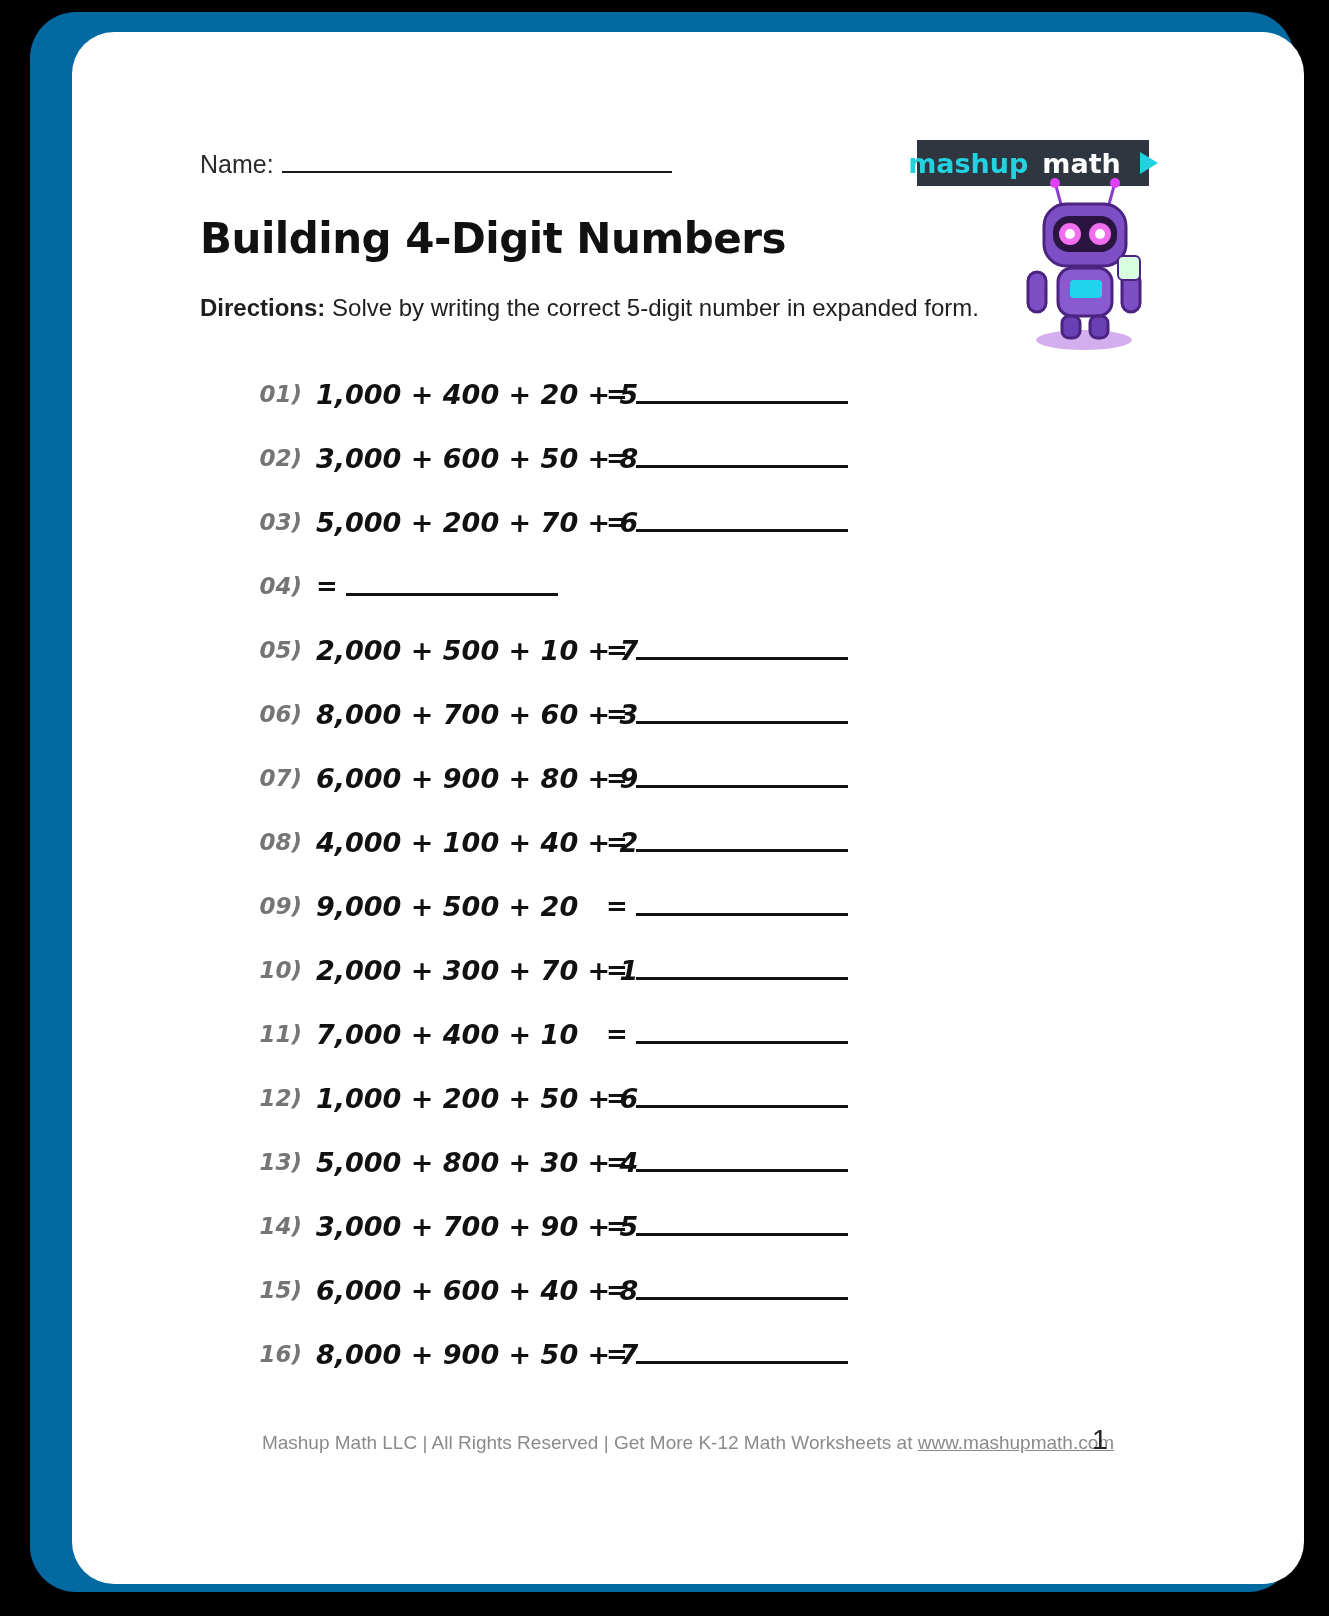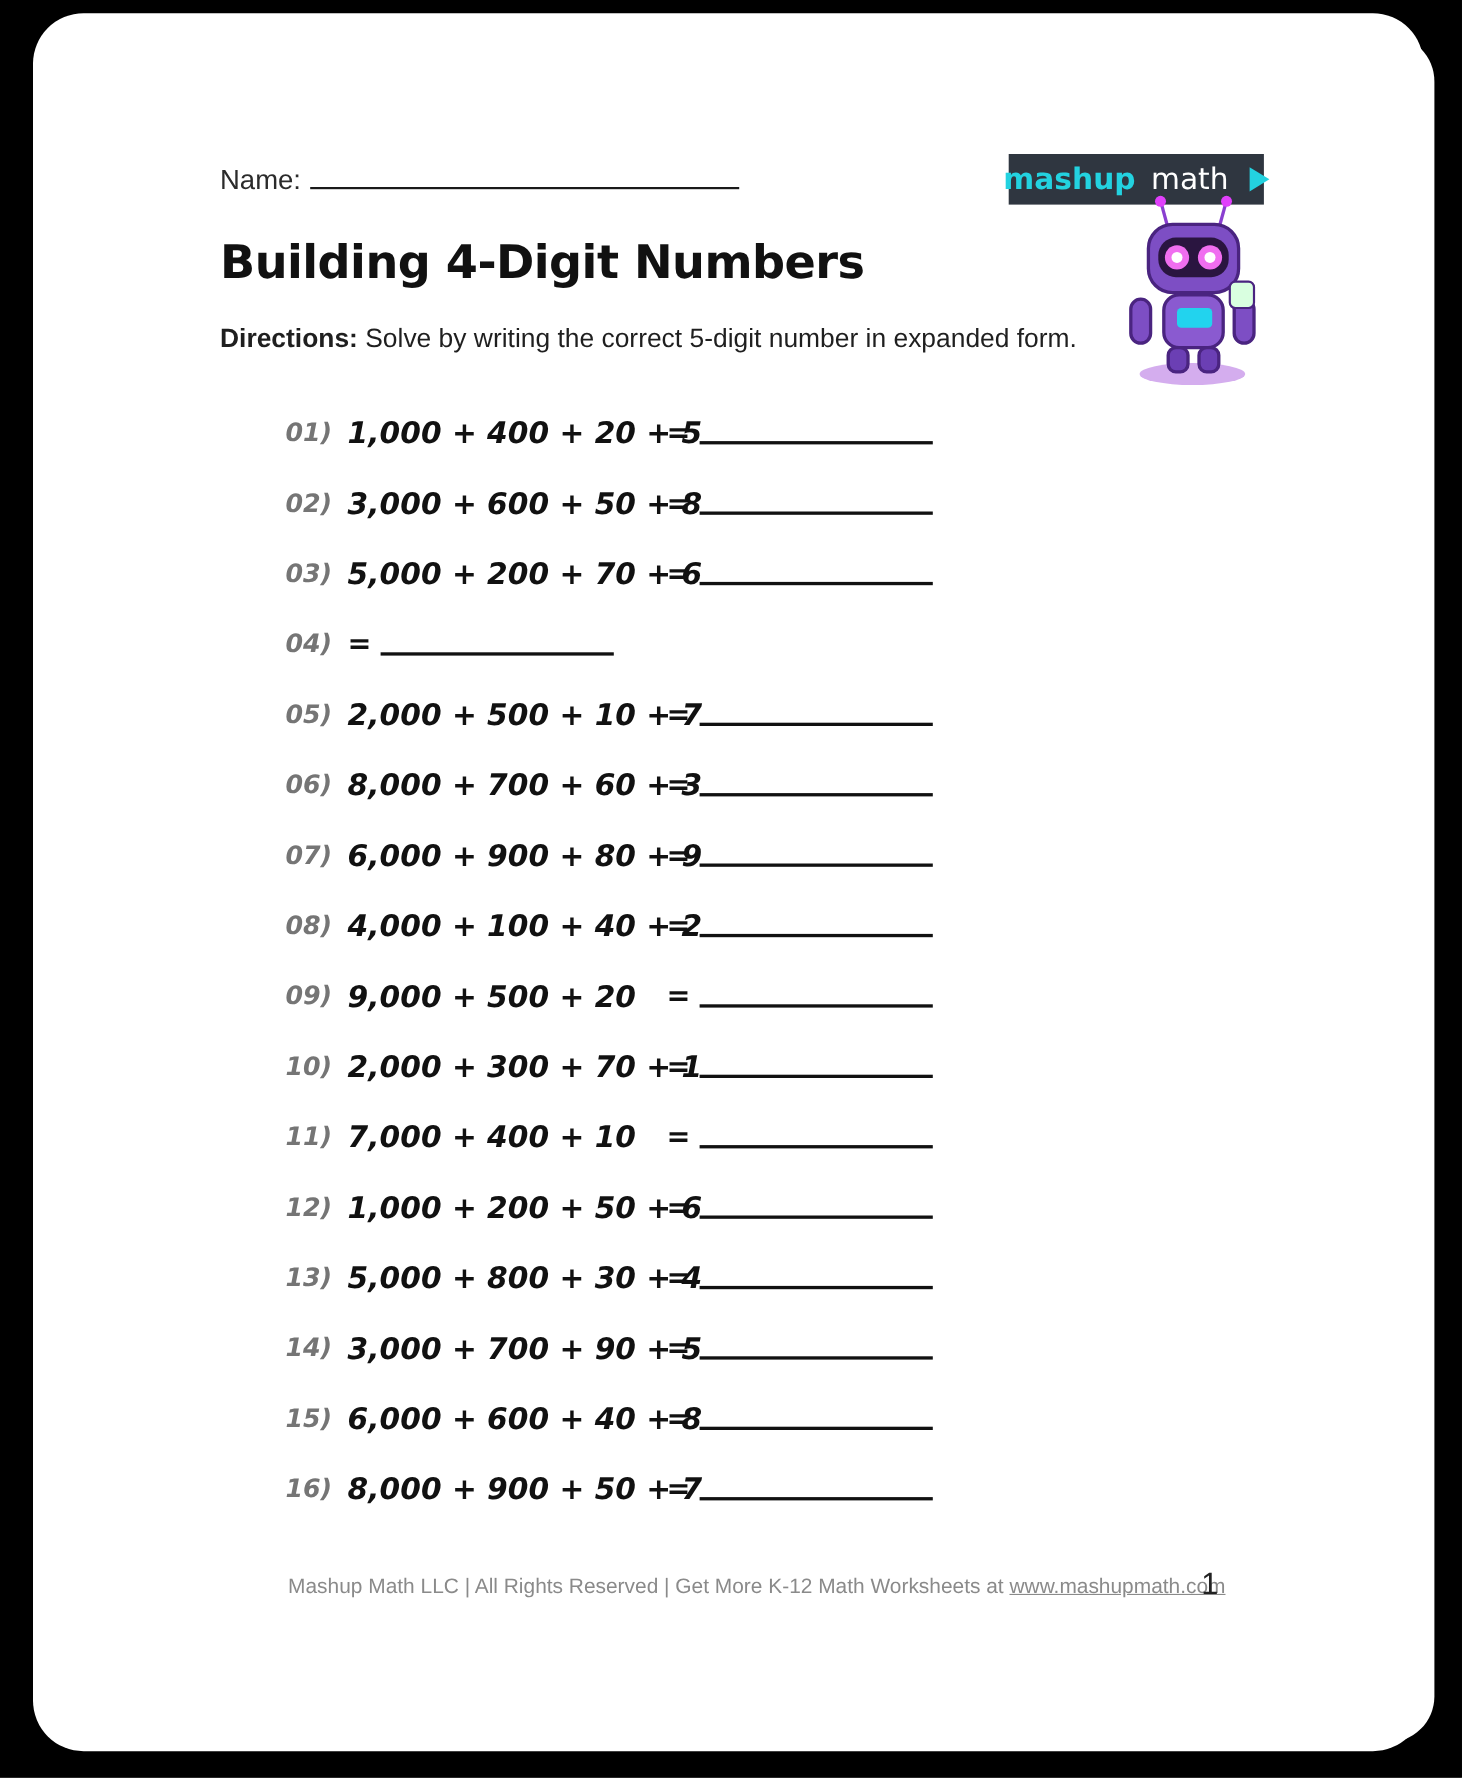--- a/index.html
+++ b/index.html
@@ -13,21 +13,21 @@
     font-family: "Liberation Sans", sans-serif;
     overflow: hidden;
   }
 
   .page-frame {
     position: absolute;
     left: 30px;
     top: 12px;
     width: 1264px;
     height: 1580px;
-    background: #ffffff;
+    background: #0369a1;
     border-radius: 46px;
   }
 
   .sheet {
     position: absolute;
     left: 42px;
     top: 20px;
     width: 1232px;
     height: 1552px;
     background: #ffffff;
@@ -110,21 +110,21 @@
   }
   .logo-mashup {
     color: #23d2e0;
     font-size: 27px;
     font-weight: bold;
     font-family: "DejaVu Sans", sans-serif;
   }
   .logo-math {
     color: #ffffff;
     font-size: 27px;
-    font-weight: 400;
+    font-weight: 700;
     font-family: "DejaVu Sans", sans-serif;
   }
   .logo-play {
     width: 0;
     height: 0;
     border-left: 18px solid #23d2e0;
     border-top: 11px solid transparent;
     border-bottom: 11px solid transparent;
     margin-left: 5px;
   }

